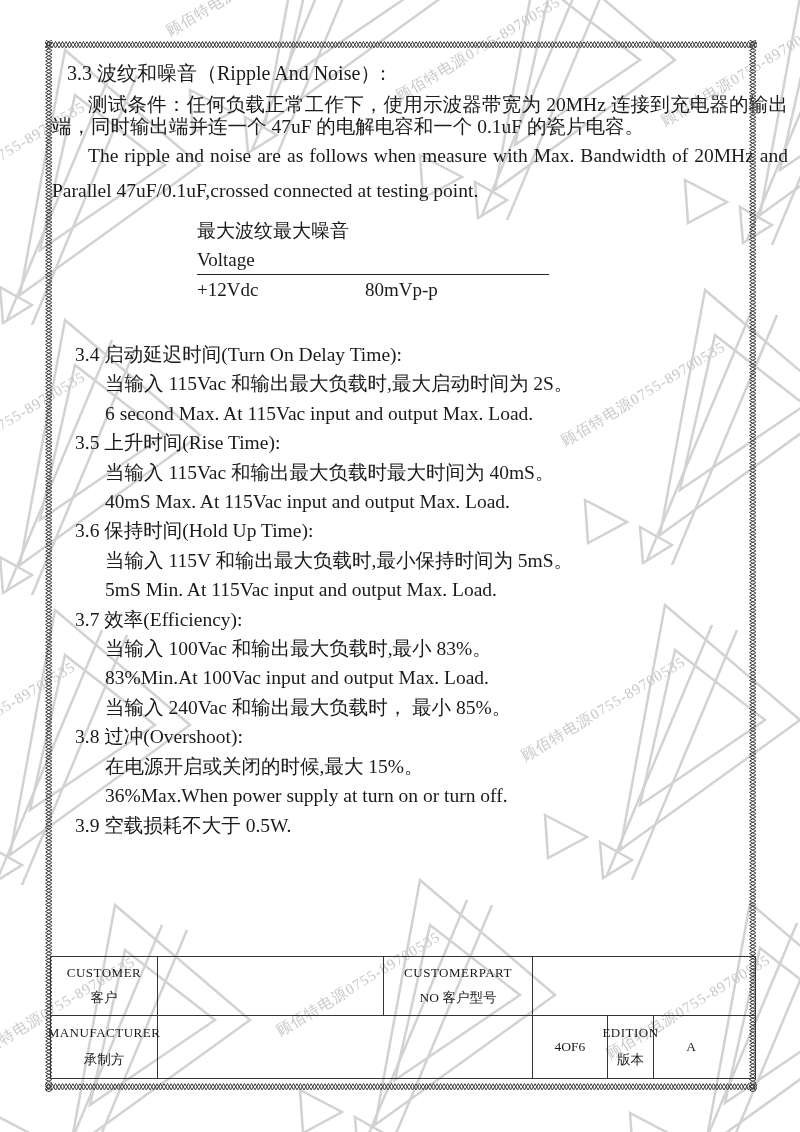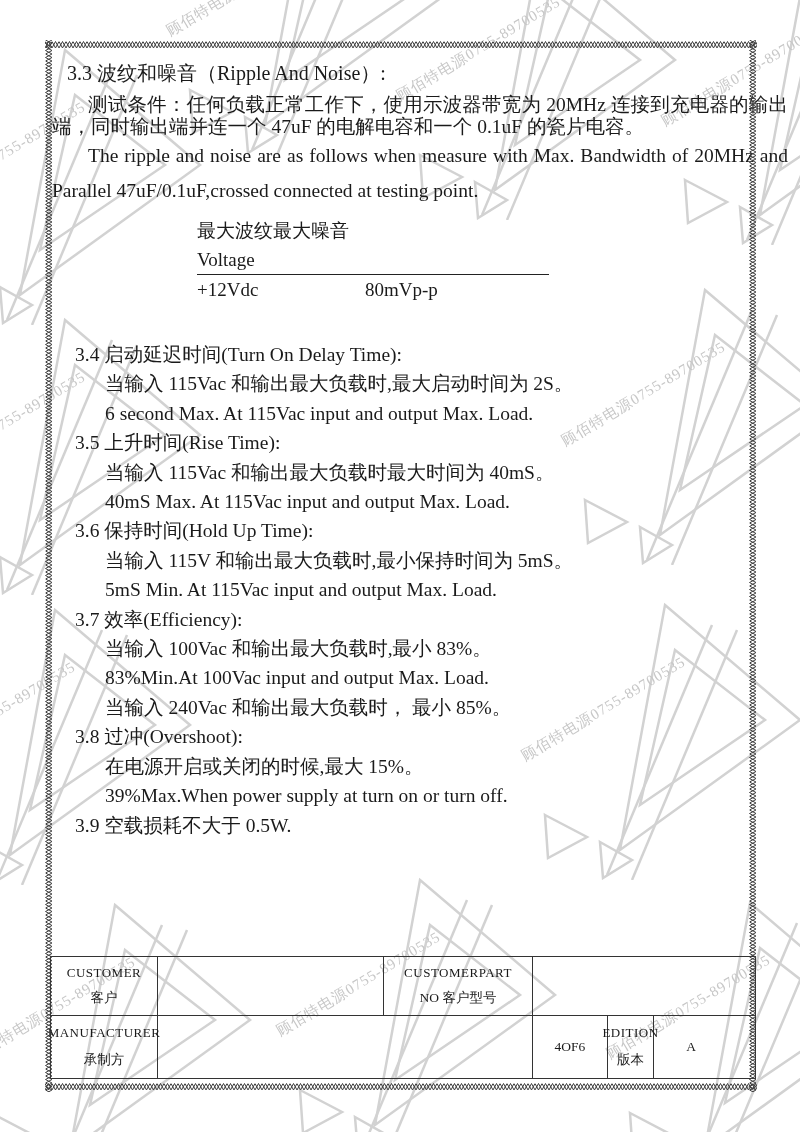--- a/index.html
+++ b/index.html
@@ -215,21 +215,21 @@
   <div class="sec">
     <div class="sec-heading">3.7 效率(Efficiency):</div>
     <div class="sec-line">当输入 100Vac 和输出最大负载时,最小 83%。</div>
     <div class="sec-line">83%Min.At 100Vac input and output Max. Load.</div>
     <div class="sec-line">当输入 240Vac 和输出最大负载时， 最小 85%。</div>
   </div>
 
   <div class="sec">
     <div class="sec-heading">3.8 过冲(Overshoot):</div>
     <div class="sec-line">在电源开启或关闭的时候,最大 15%。</div>
-    <div class="sec-line">39%Max.When power supply at turn on or turn off.</div>
+    <div class="sec-line">36%Max.When power supply at turn on or turn off.</div>
   </div>
 
   <div class="sec">
     <div class="sec-heading">3.9 空载损耗不大于 0.5W.</div>
   </div>
 
 </div>
 
 <div class="ftable">
   <div class="frow frow1">

